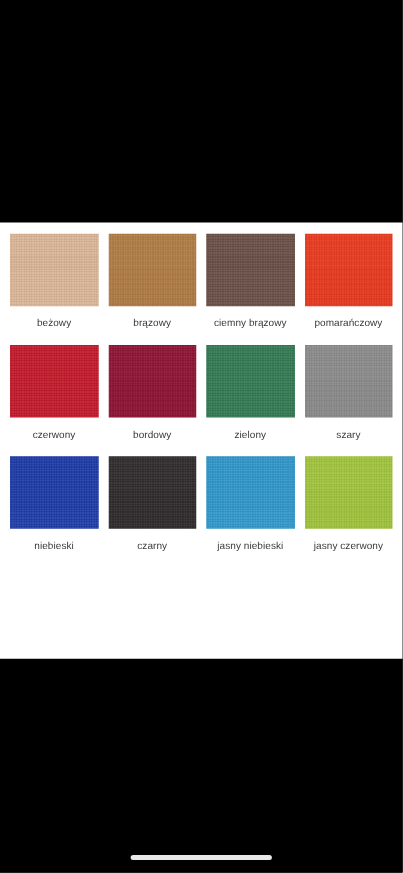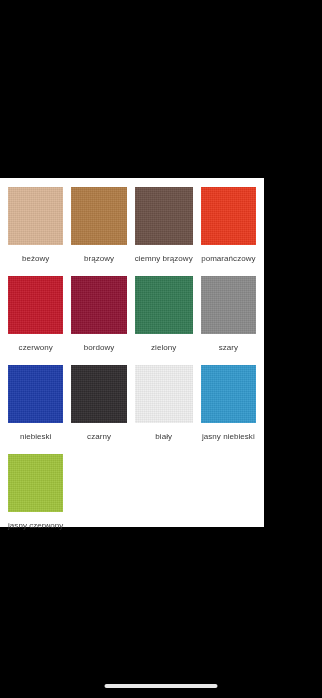--- a/index.html
+++ b/index.html
@@ -21,21 +21,21 @@
     position: absolute;
     inset: 0;
     background: #000000;
   }
 
   
   #swatch-panel {
     position: absolute;
     left: 0;
     top: 178px;
-    width: 264px;
+    width: 322px;
     height: 349px;
     background: #ffffff;
     box-sizing: border-box;
     padding: 9px 8px 0 8px;
   }
 
   #swatch-grid {
     display: grid;
     grid-template-columns: repeat(4, 1fr);
     column-gap: 8px;
@@ -128,24 +128,20 @@
         </div>
         <div class="swatch-cell">
           <div class="swatch-chip" style="background-color: rgb(30, 60, 168);"></div>
           <div class="swatch-label">niebieski</div>
         </div>
         <div class="swatch-cell">
           <div class="swatch-chip" style="background-color: rgb(48, 44, 46);"></div>
           <div class="swatch-label">czarny</div>
         </div>
         <div class="swatch-cell">
-          <div class="swatch-chip" style="background-color: rgb(238, 238, 238);"></div>
-          <div class="swatch-label">biały</div>
-        </div>
-        <div class="swatch-cell">
           <div class="swatch-chip" style="background-color: rgb(51, 153, 204);"></div>
           <div class="swatch-label">jasny niebieski</div>
         </div>
         <div class="swatch-cell">
           <div class="swatch-chip" style="background-color: rgb(160, 195, 60);"></div>
           <div class="swatch-label">jasny czerwony</div>
         </div>
       </div>
   </div>
 

